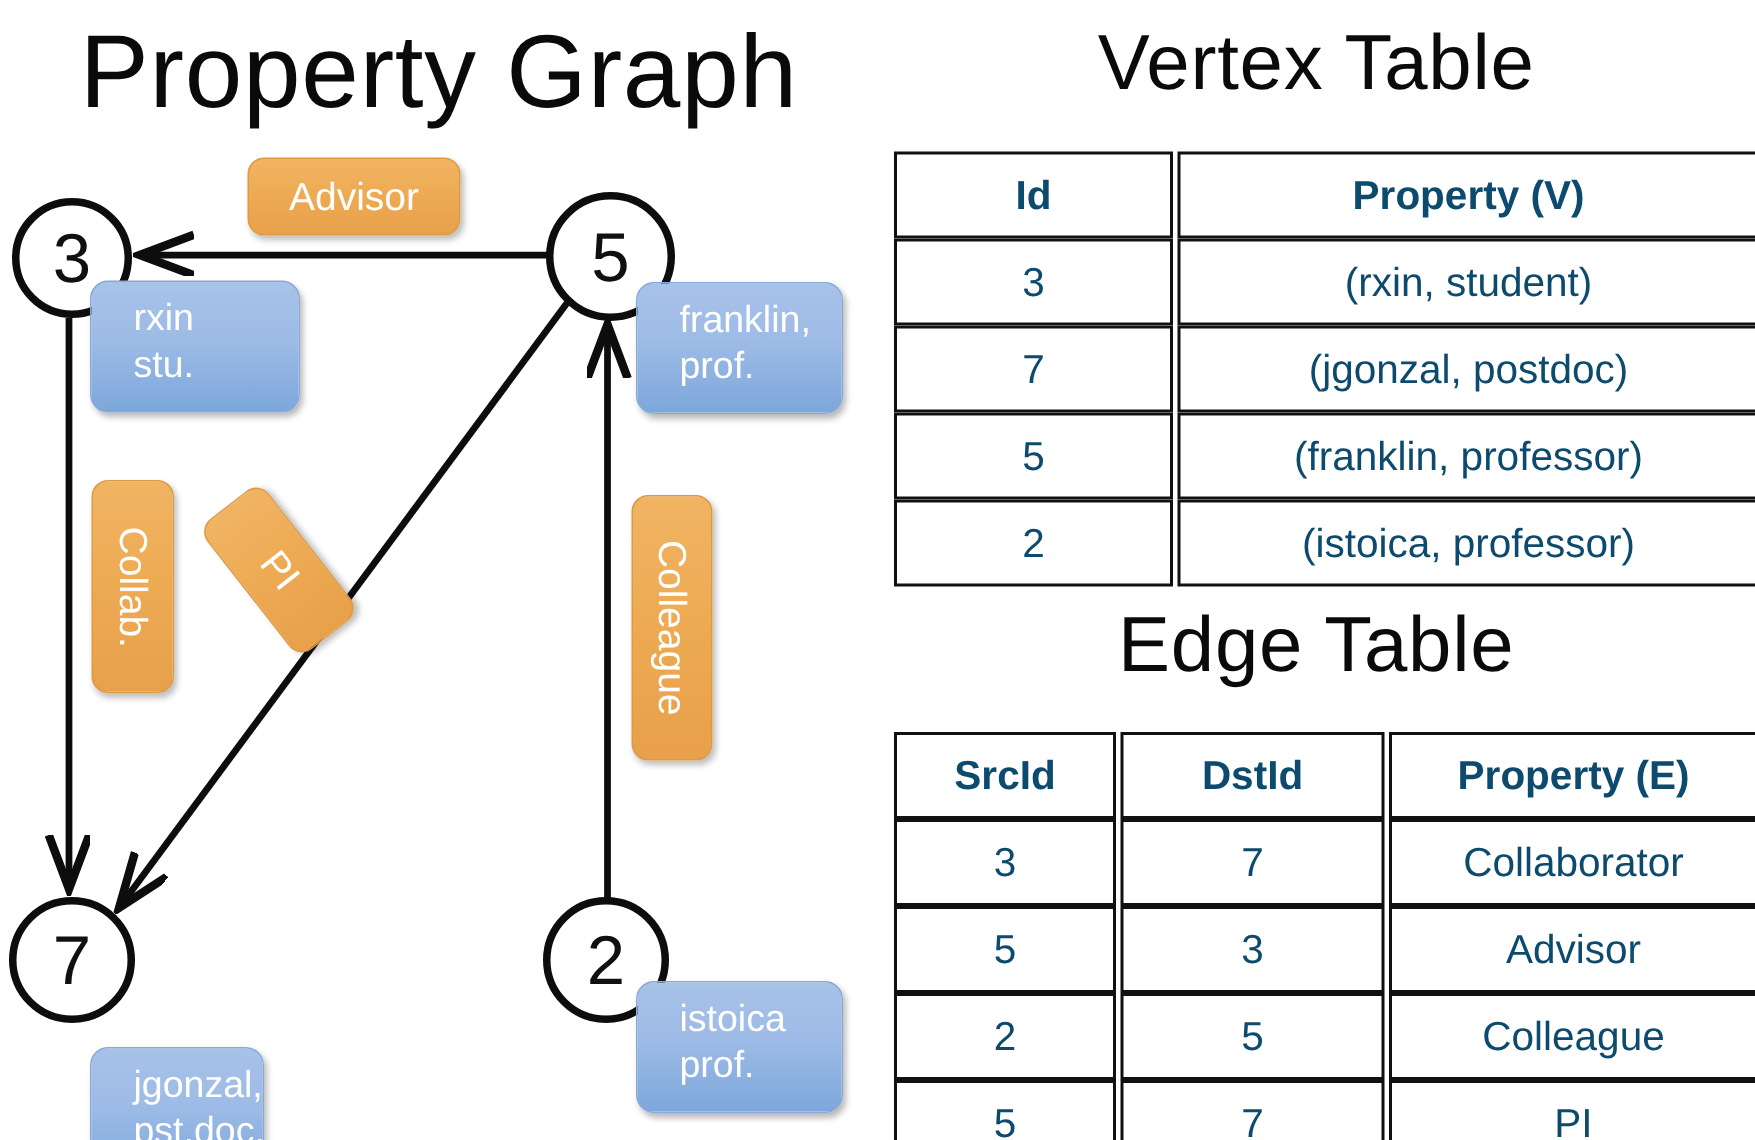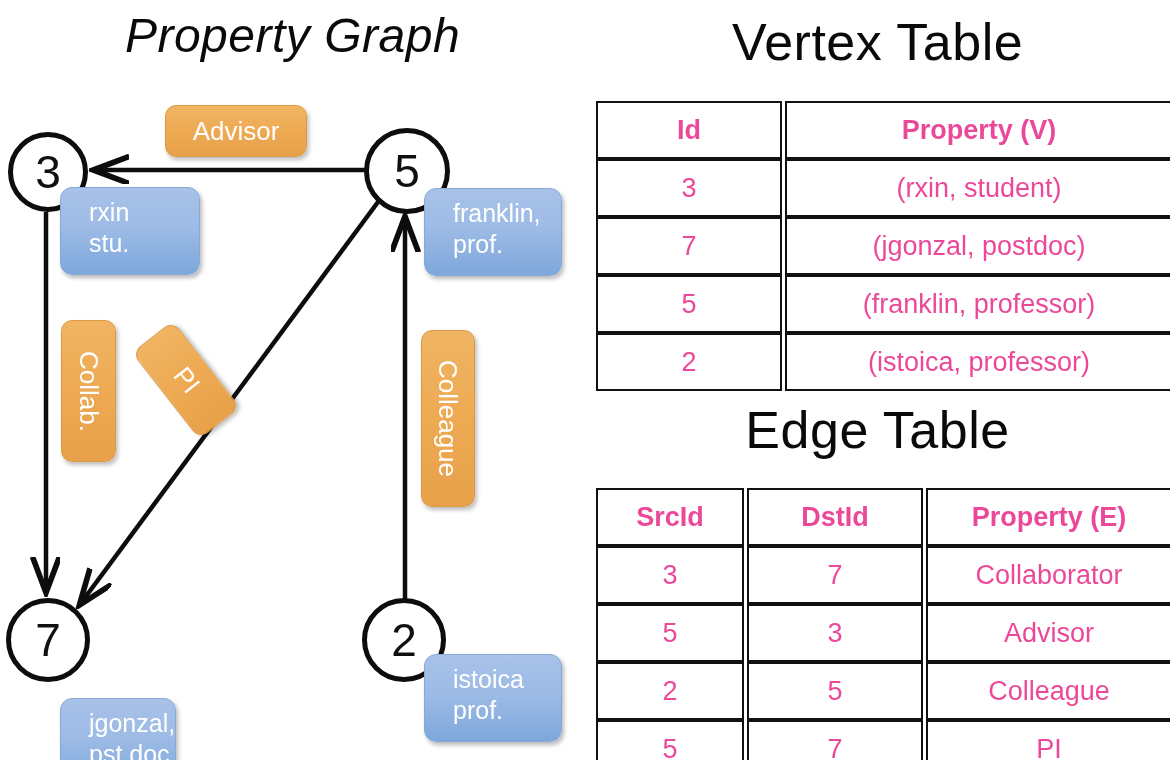--- a/index.html
+++ b/index.html
@@ -21,22 +21,21 @@
     position: absolute;
     font-family: "Liberation Sans", sans-serif;
     font-weight: 300;
     letter-spacing: 0.5px;
     color: #0a0a0a;
     white-space: nowrap;
     text-align: center;
   }
   #title-property-graph {
     left: 0; top: 8px; width: 585px;
-    font-size: 48px;
-    font-style: italic;
+    font-size: 69px;
   }
   #title-vertex-table {
     left: 585px; top: 12px; width: 585px;
     font-size: 52px;
   }
   #title-edge-table {
     left: 585px; top: 400px; width: 585px;
     font-size: 52px;
   }
 
@@ -123,21 +122,21 @@
     border-spacing: 3px 0;
     table-layout: fixed;
   }
   table.grid td, table.grid th {
     border: 2px solid #111;
     background: #fff;
     text-align: center;
     font-family: "Liberation Sans", sans-serif;
     font-weight: 300;
     font-size: 27px;
-    color: #ec4899;
+    color: #0c4a6e;
     padding: 0;
     height: 54px;
     line-height: 54px;
     overflow: hidden;
     white-space: nowrap;
   }
   table.grid th {
     font-weight: 700;
     font-size: 27px;
   }

